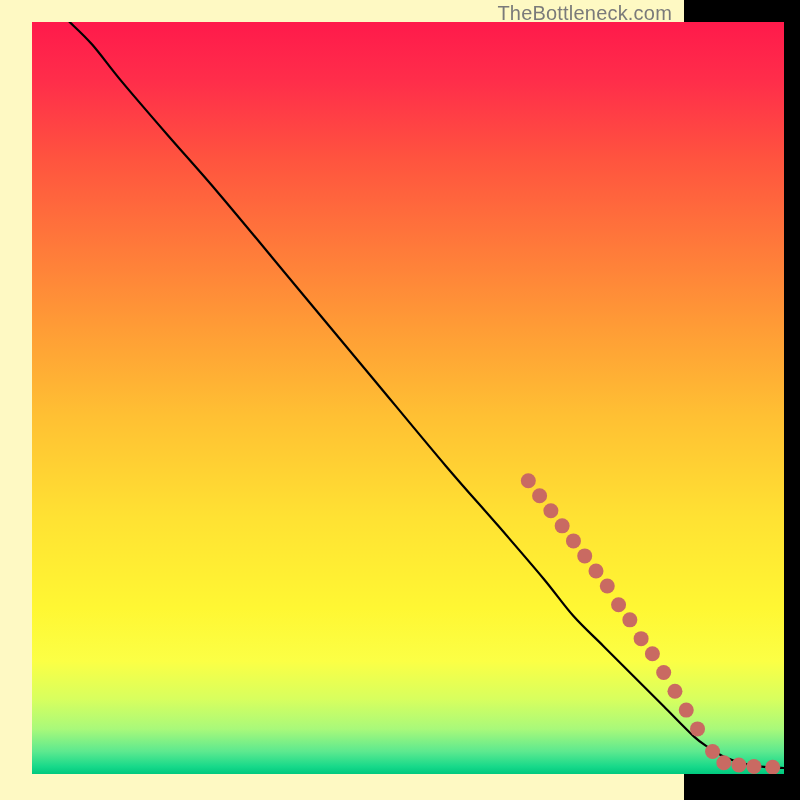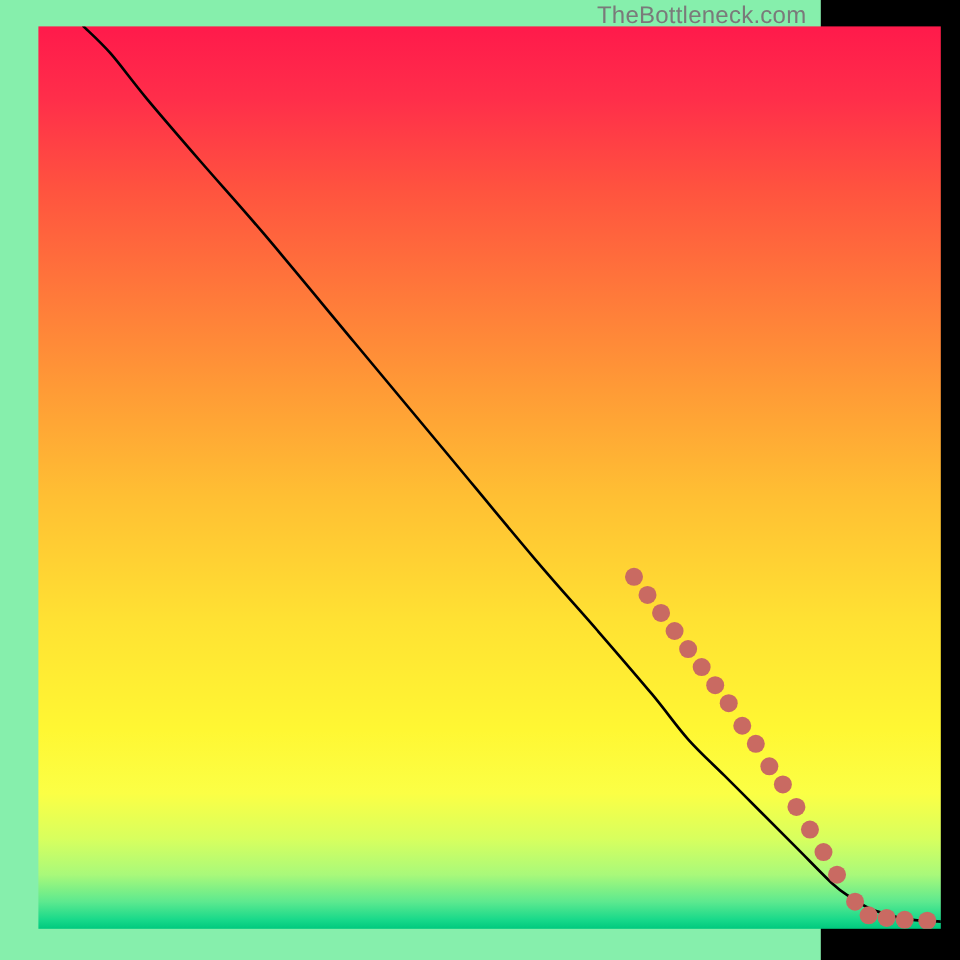--- a/index.html
+++ b/index.html
@@ -8,21 +8,21 @@
     width: 800px;
     height: 800px;
     background: #000;
     overflow: hidden;
     font-family: Arial, Helvetica, sans-serif;
   }
   .stage {
     position: relative;
     width: 684px;
     height: 800px;
-    background: #86efac;
+    background: #fef9c3;
   }
   .plot {
     position: absolute;
     left: 32px;
     top: 22px;
     width: 752px;
     height: 752px;
   }
   .gradient {
     position: absolute;

